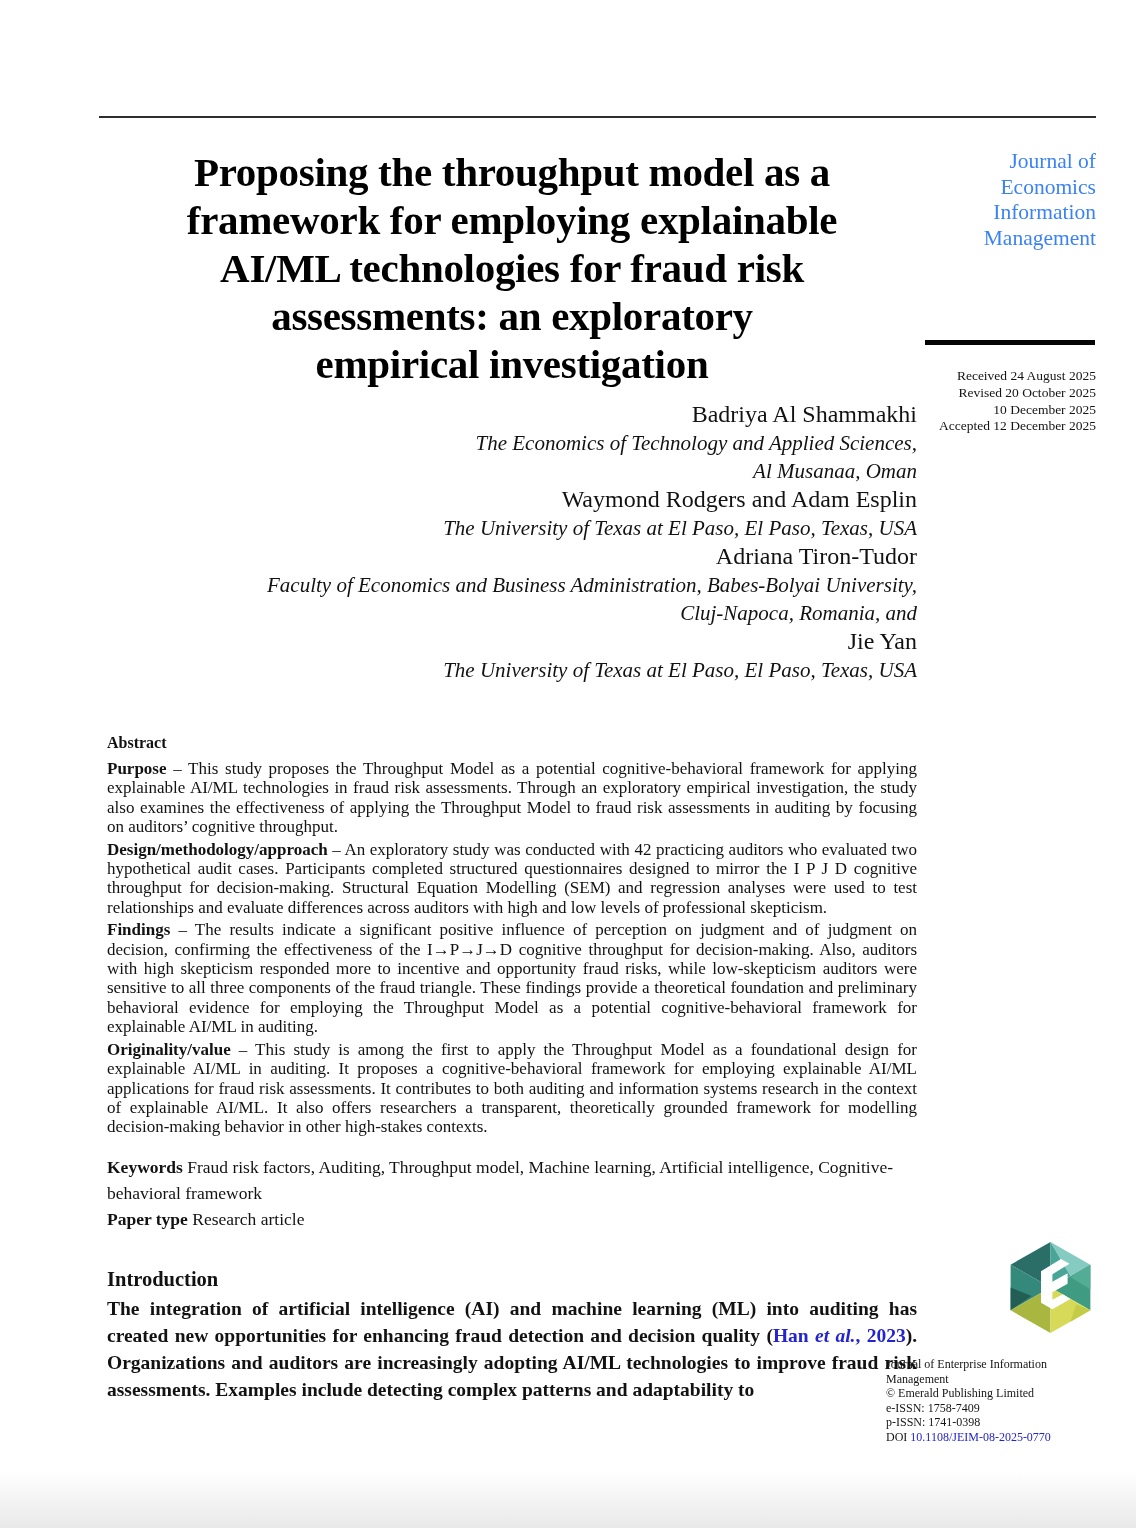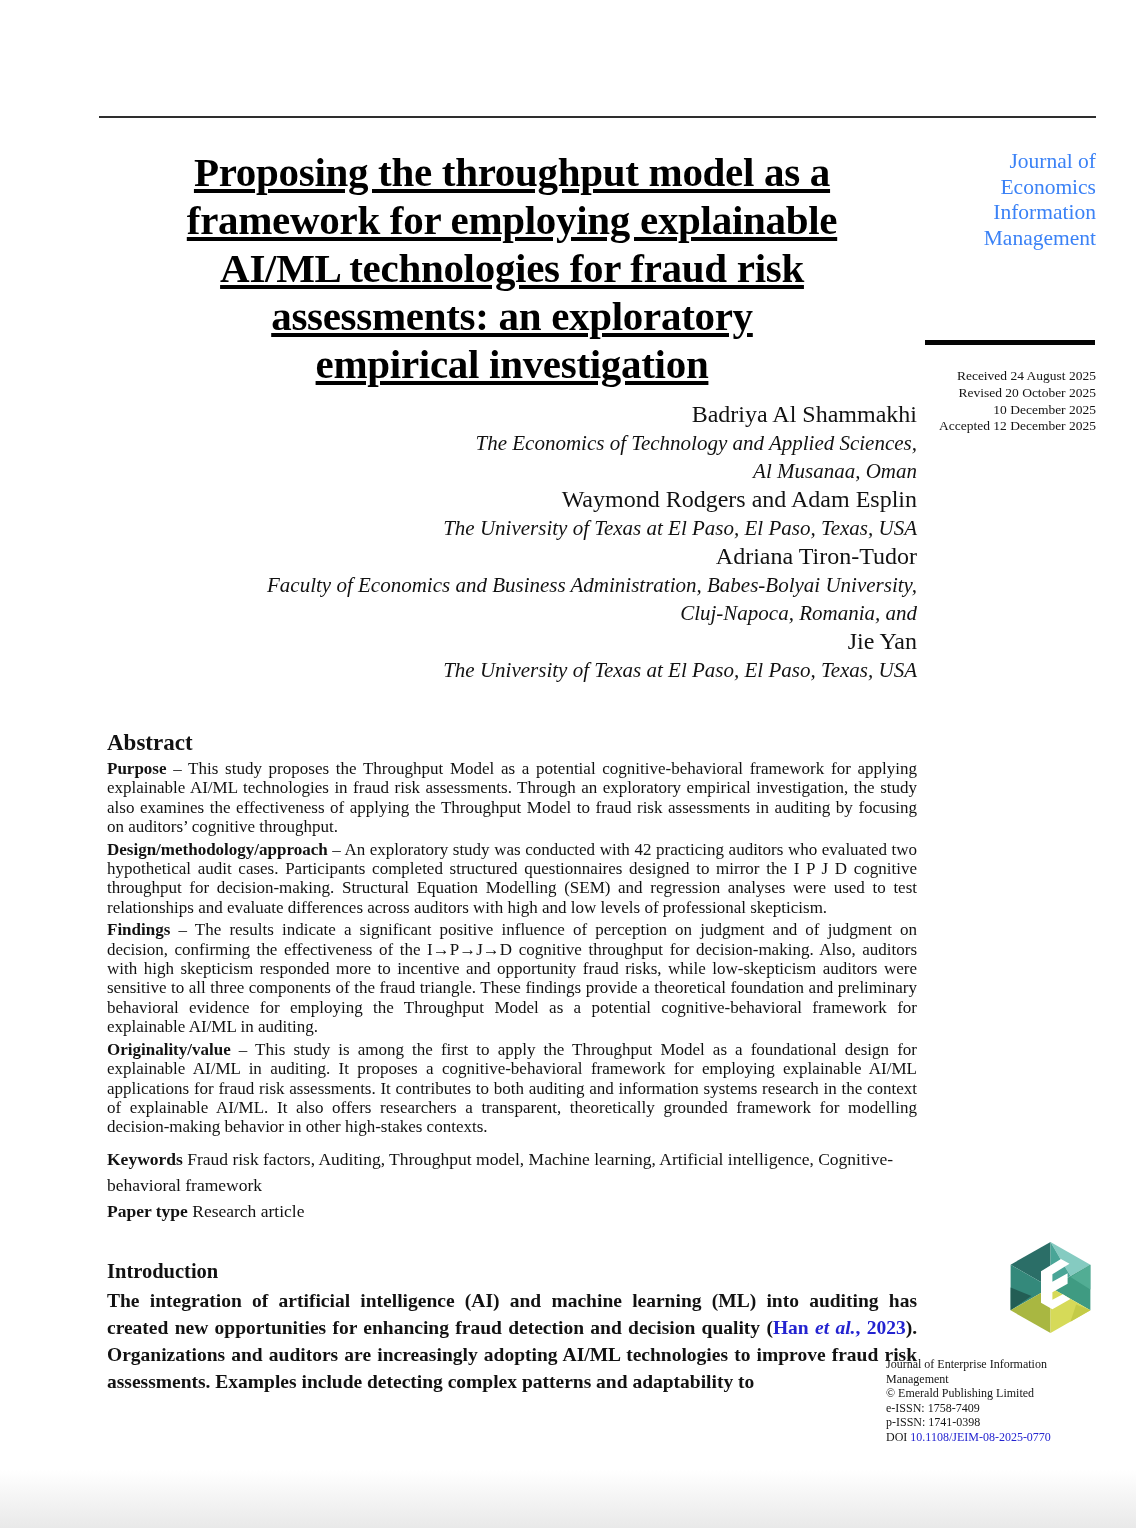--- a/index.html
+++ b/index.html
@@ -14,28 +14,28 @@
   
   .masthead{position:absolute;left:925px;top:149px;width:171px;text-align:right;
     font-size:21.5px;line-height:25.5px;color:#3b82f6;}
   .thick-rule{position:absolute;left:925px;top:340px;width:170px;height:5px;background:#050505;}
   .history{position:absolute;left:876px;top:368px;width:220px;text-align:right;
     font-size:13.5px;line-height:16.8px;color:#131313;}
 
   
   .main{position:absolute;left:107px;top:148px;width:810px;}
   .title{font-weight:bold;font-size:41px;line-height:48px;text-align:center;
-    letter-spacing:-0.3px;color:#000;text-decoration:underline;}
+    letter-spacing:-0.3px;color:#000;}
   .authors{margin-top:12px;text-align:right;}
   .author-name{font-size:24px;line-height:29px;}
   .author-aff{font-size:21px;line-height:28px;font-style:italic;}
 
-  .abs-heading{margin-top:46px;font-size:23px;font-weight:bold;line-height:26px;}
+  .abs-heading{margin-top:46px;font-size:16px;font-weight:bold;line-height:26px;}
   .abs-para{margin:3px 0 0 0;font-size:17px;line-height:19.4px;text-align:justify;}
-  .kw{margin:9px 0 0 0;font-size:17.5px;line-height:26px;}
+  .kw{margin:17px 0 0 0;font-size:17.5px;line-height:26px;}
   .pt{margin:0;font-size:17.5px;line-height:26px;}
 
   .intro-heading{margin-top:34px;font-size:20.5px;font-weight:bold;line-height:27px;}
   .intro-para{margin:2px 0 0 0;font-size:19.5px;line-height:27.2px;text-align:justify;font-weight:bold;}
   a.cite{color:#2323d0;text-decoration:none;cursor:pointer;}
   a.cite i{font-style:italic;}
 
   
   .logo{position:absolute;left:1003px;top:1239px;width:95px;height:97px;}
   .imprint{position:absolute;left:886px;top:1357px;width:210px;text-align:left;

